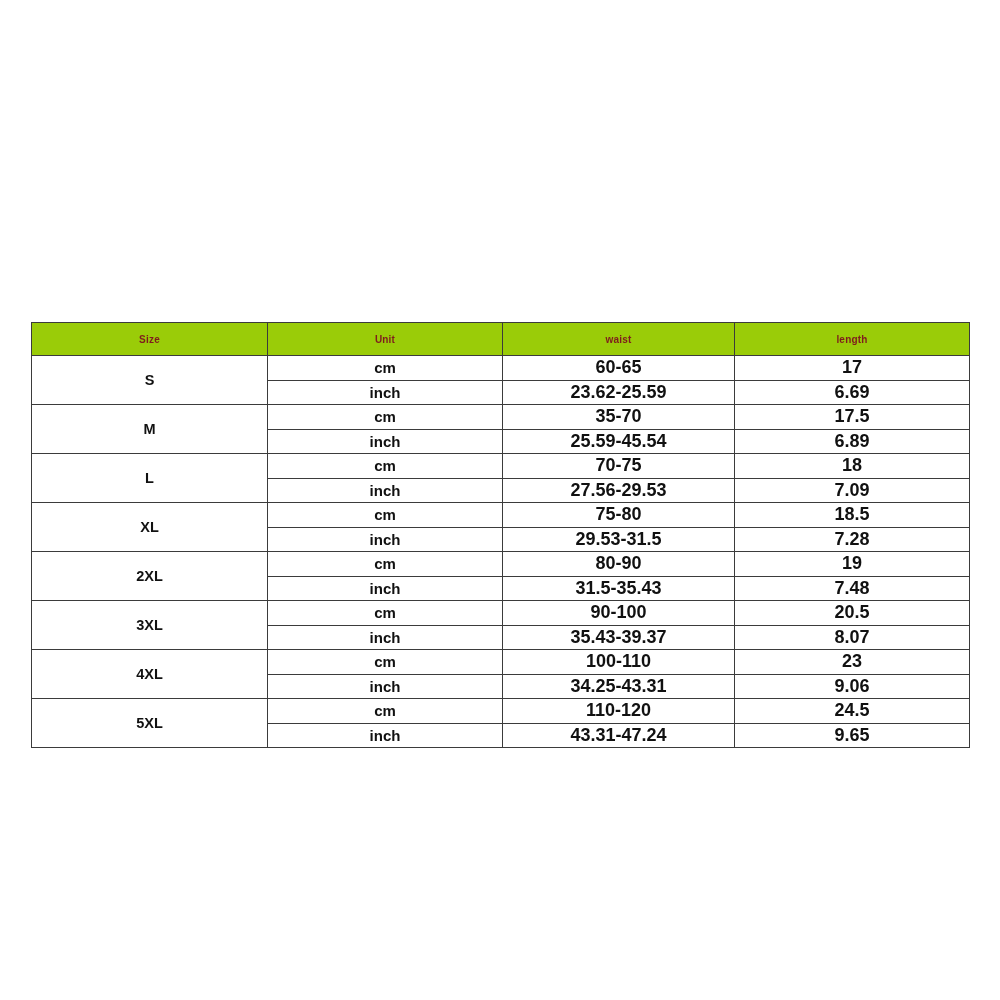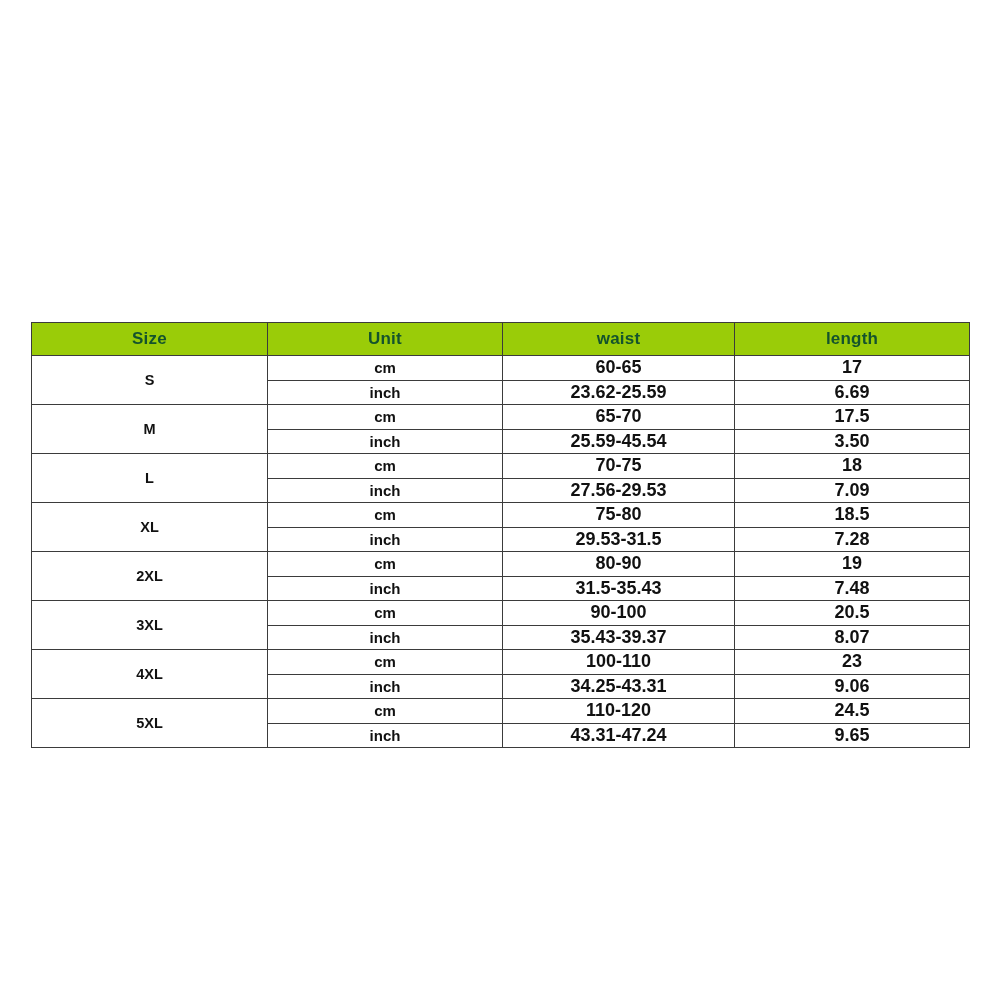--- a/index.html
+++ b/index.html
@@ -39,23 +39,23 @@
     border: 1.6px solid #3b3b3b;
     text-align: center;
     vertical-align: middle;
     font-weight: bold;
     color: #111111;
     padding: 0;
   }
   table.size-chart thead th {
     background: #9ACC08;
     height: 32px;
-    font-size: 17px;
+    font-size: 10px;
     letter-spacing: 0.2px;
-    color: #14532d;
+    color: #7f1d1d;
   }
   table.size-chart td.size-cell {
     font-size: 14.5px;
     height: 47px;
   }
   table.size-chart td.unit-cell,
   table.size-chart td.val-cell {
     font-size: 15px;
     height: 23.5px;
     line-height: 23.5px;
@@ -92,27 +92,27 @@
             <td class="val-cell">17</td>
           </tr>
           <tr>
             <td class="unit-cell">inch</td>
             <td class="val-cell">23.62-25.59</td>
             <td class="val-cell">6.69</td>
           </tr>
           <tr>
             <td class="size-cell" rowspan="2">M</td>
             <td class="unit-cell">cm</td>
-            <td class="val-cell">65-70</td>
+            <td class="val-cell">35-70</td>
             <td class="val-cell">17.5</td>
           </tr>
           <tr>
             <td class="unit-cell">inch</td>
             <td class="val-cell">25.59-45.54</td>
-            <td class="val-cell">3.50</td>
+            <td class="val-cell">6.89</td>
           </tr>
           <tr>
             <td class="size-cell" rowspan="2">L</td>
             <td class="unit-cell">cm</td>
             <td class="val-cell">70-75</td>
             <td class="val-cell">18</td>
           </tr>
           <tr>
             <td class="unit-cell">inch</td>
             <td class="val-cell">27.56-29.53</td>

